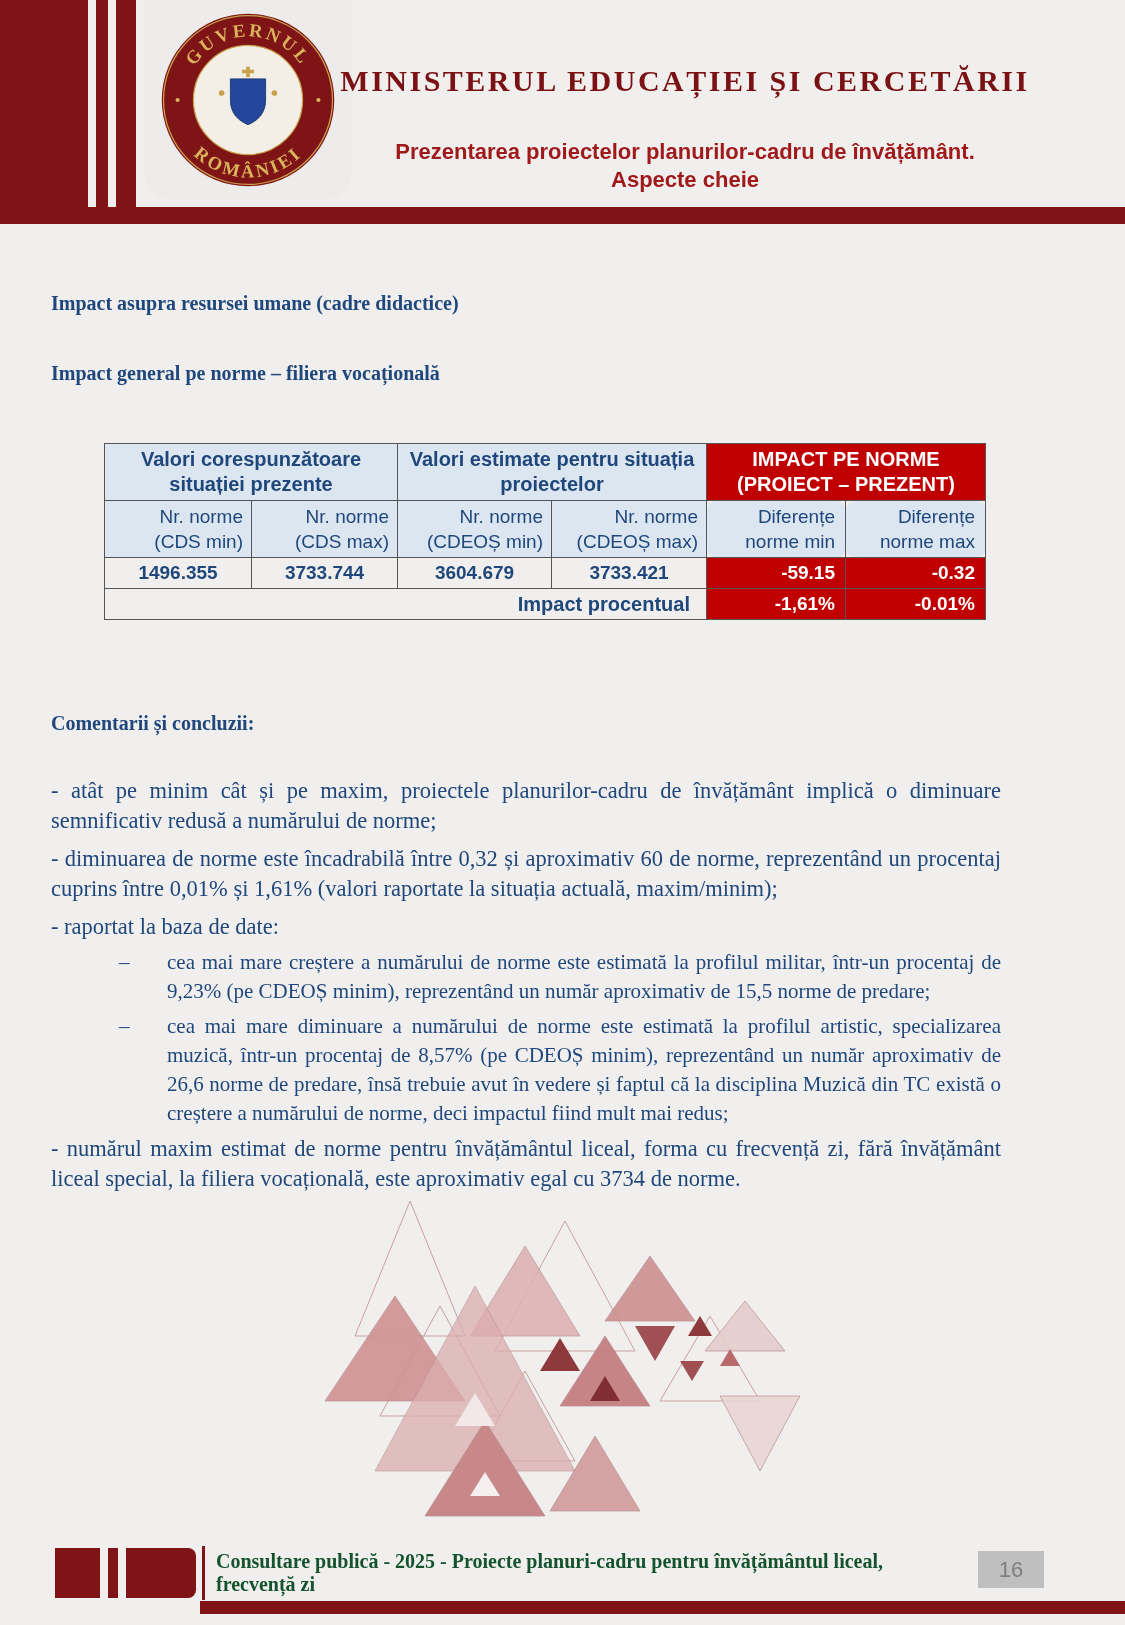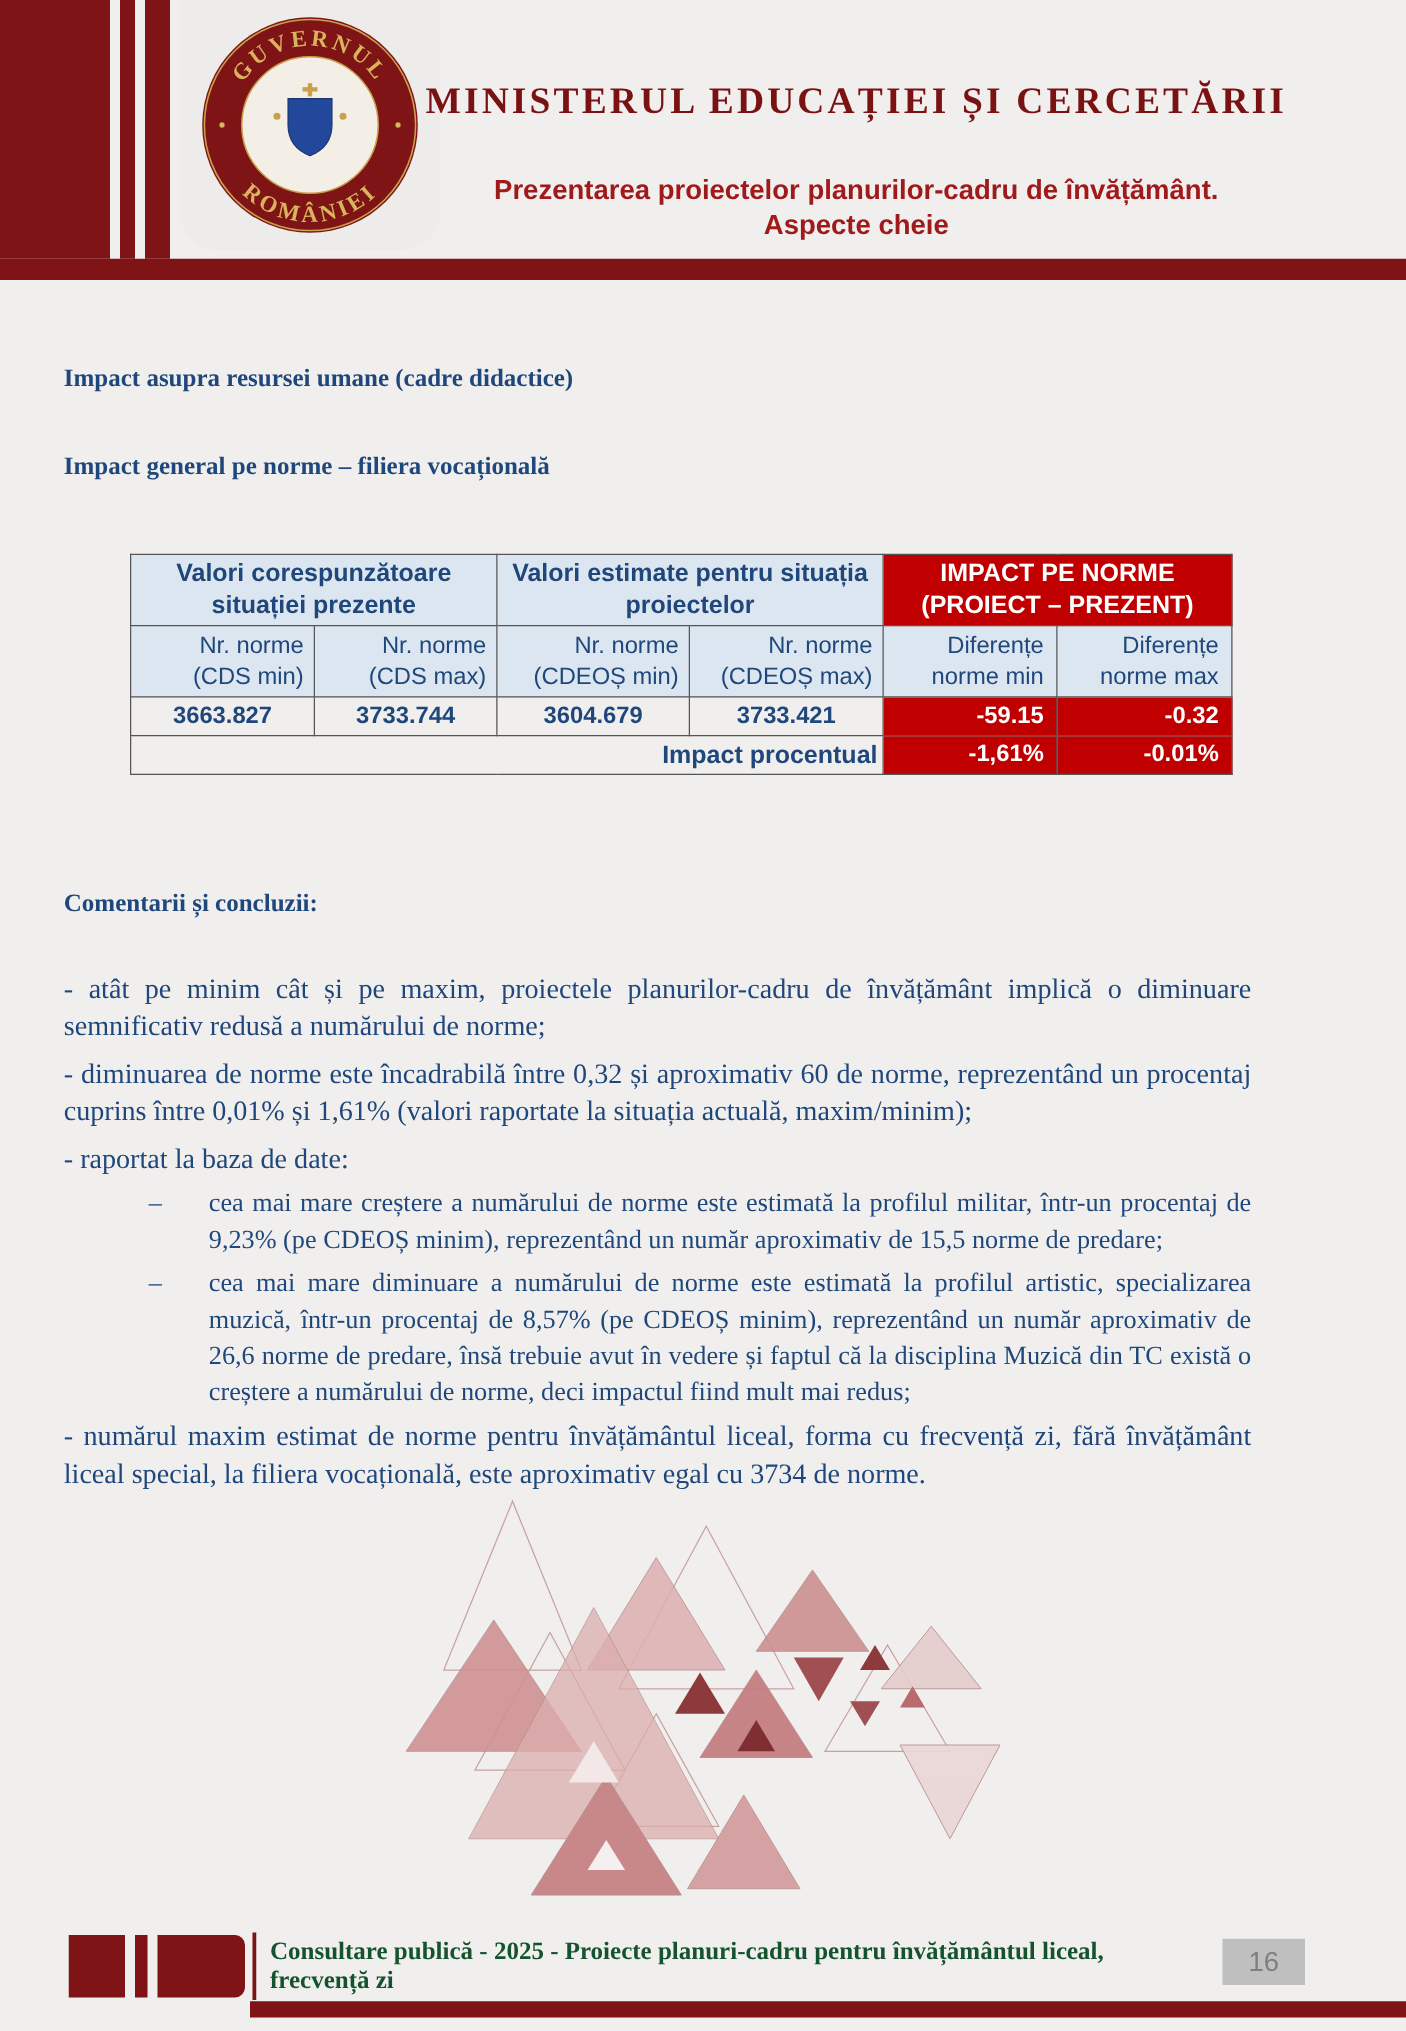--- a/index.html
+++ b/index.html
@@ -45,25 +45,25 @@
   .h1 { top:292px; }
   .h2 { top:362px; }
   .hcomments { top:712px; }
 
   
   .table-wrap { position:absolute; left:84px; top:443px; }
   table.impact { border-collapse:collapse; font-family:"Liberation Sans", sans-serif; color:var(--navy);margin-left:20px; }
   table.impact th, table.impact td { border:1px solid #555; }
   .ghdr { font-size:20px; font-weight:bold; background:var(--thbg); height:57px; padding:2px 10px; text-align:center; line-height:25px; }
   .chdr { font-size:19px; font-weight:normal; background:var(--thbg); height:57px; padding:2px 8px; text-align:right; line-height:25px; }
-  .chdr.r { text-align:right; padding-right:10px; }
+  .chdr.r { text-align:right; padding-right:10px;border-radius:10px; }
   .val  { font-size:19px; font-weight:bold; text-align:center; height:31px; }
   .red-c { background:var(--red); color:#ffffff; }
   .red-r { background:var(--red); color:#ffffff; font-size:19px; font-weight:bold; text-align:right; padding-right:10px; height:31px; }
-  .imp-label { font-size:20px; font-weight:bold; text-align:right; padding-right:4px; height:30px; }
+  .imp-label { font-size:20px; font-weight:bold; text-align:right; padding-right:16px; height:30px; }
 
   
   .body-text { position:absolute; left:51px; top:776px; width:950px; color:var(--navy); }
   .para { font-size:22.5px; line-height:30px; text-align:justify; margin-bottom:8px; }
   .para.short { text-align:left; margin-bottom:6px; }
   .para.last { margin-top:4px; }
   .sub { margin-left:68px; display:flex; font-size:21px; line-height:29px; margin-bottom:6px; }
   .dash { flex:0 0 48px; }
   .sub-text { flex:1; text-align:justify; }
 
@@ -152,21 +152,21 @@
         </tr>
         <tr>
           <th class="chdr">Nr. norme (CDS min)</th>
           <th class="chdr">Nr. norme (CDS max)</th>
           <th class="chdr">Nr. norme (CDEOȘ min)</th>
           <th class="chdr">Nr. norme (CDEOȘ max)</th>
           <th class="chdr r">Diferențe norme min</th>
           <th class="chdr r">Diferențe norme max</th>
         </tr>
         <tr>
-          <td class="val">3663.827</td>
+          <td class="val">1496.355</td>
           <td class="val">3733.744</td>
           <td class="val">3604.679</td>
           <td class="val">3733.421</td>
           <td class="red-r">-59.15</td>
           <td class="red-r">-0.32</td>
         </tr>
         <tr>
           <td colspan="4" class="imp-label">Impact procentual</td>
           <td class="red-r">-1,61%</td>
           <td class="red-r">-0.01%</td>

